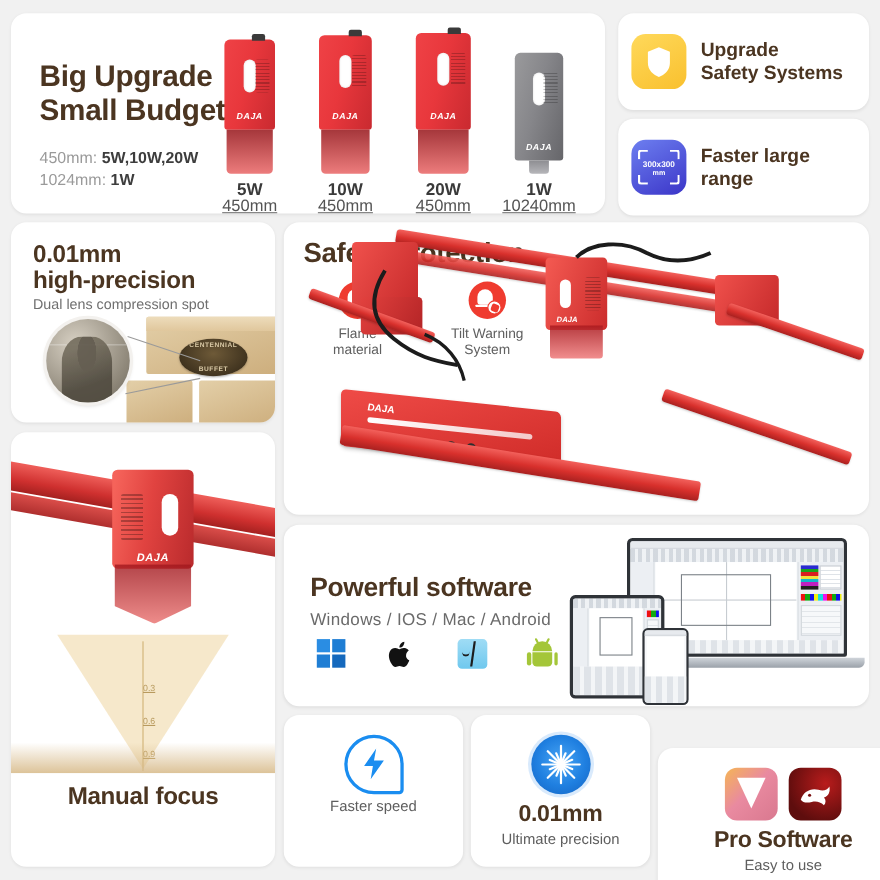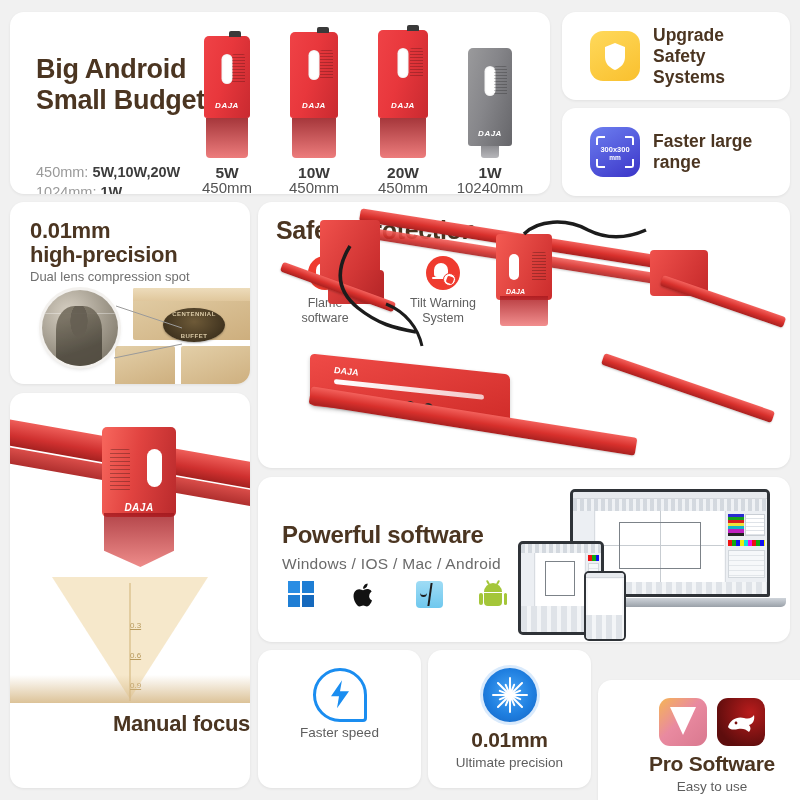--- a/index.html
+++ b/index.html
@@ -20,21 +20,21 @@
   }
 
   .h-brown  { color: #4b3521; font-weight: 700; letter-spacing: -.3px; }
   .sub-gray { color: #9a9a9a; }
 
   
   #card-hero { left: 10px; top: 12px; width: 540px; height: 182px; }
   #card-hero .htxt { position: absolute; left: 26px; top: 42px; }
   #card-hero .htxt .l1,
   #card-hero .htxt .l2 { font-size: 27px; line-height: 31px; }
-  #card-hero .specs { position: absolute; left: 26px; top: 122px; font-size: 14.5px; line-height: 20px; white-space: nowrap; margin-top: 28px; }
+  #card-hero .specs { position: absolute; left: 26px; top: 122px; font-size: 14.5px; line-height: 20px; white-space: nowrap; }
   #card-hero .specs b { color: #3d3d3d; font-weight: 700; }
 
   .modules { position: absolute; left: 190px; top: 14px; width: 345px; height: 168px; }
   .mod { position: absolute; bottom: 36px; text-align: center; }
   .mod .body {
     position: relative; margin: 0 auto;
     border-radius: 5px 5px 3px 3px;
   }
   .mod .nub { position: absolute; top: -5px; right: 9px; width: 12px; height: 6px; background: #3a3a3a; border-radius: 2px 2px 0 0; }
   .mod .slot { position: absolute; left: 50%; transform: translateX(-50%); top: 18px; width: 11px; height: 30px; background: #fff; border-radius: 6px; box-shadow: 0 0 2px rgba(0,0,0,.15) inset; }
@@ -49,21 +49,21 @@
   .mod .lbl .mm { font-size: 15px; color: #545454; line-height: 12px; text-decoration: underline; }
 
   .mod.red .body { background: linear-gradient(105deg,#ef4246 0%, #e8373c 45%, #c92a30 100%); }
   .mod.red .lens { background: linear-gradient(180deg, rgba(150,20,25,.85), rgba(235,110,110,.9)); }
   .mod.gray .body { background: linear-gradient(105deg,#9a9a9c 0%, #86868a 45%, #66666a 100%); }
   .mod.gray .lens { background: linear-gradient(180deg,#8e8e92,#b6b6ba); }
 
   
   #card-safety-sys { left: 562px; top: 12px; width: 228px; height: 88px; }
   #card-range      { left: 562px; top: 108px; width: 228px; height: 88px; }
-  .rcard-in { display: flex; align-items: center; height: 100%; padding: 0 28px; gap: 13px; }
+  .rcard-in { display: flex; align-items: center; height: 100%; padding: 0 12px; gap: 13px; }
   .rc-icon { width: 50px; height: 50px; border-radius: 13px; flex: 0 0 50px; position: relative; }
   .rc-icon.shield { background: linear-gradient(150deg,#ffd95b,#f9c02e); }
   .rc-icon.range  { background: linear-gradient(150deg,#6d7ff0,#3b35c8); }
   .rc-text { font-size: 17.5px; line-height: 21px; font-weight: 700; color: #4b3521; }
   .rangebox { position: absolute; inset: 9px 6px; }
   .rangebox .ln { position: absolute; width: 9px; height: 9px; border-color: #fff; border-style: solid; border-width: 0; }
   .rangebox .tl { left: 0; top: 0; border-left-width: 2px; border-top-width: 2px; border-radius: 3px 0 0 0; }
   .rangebox .tr { right: 0; top: 0; border-right-width: 2px; border-top-width: 2px; border-radius: 0 3px 0 0; }
   .rangebox .bl { left: 0; bottom: 0; border-left-width: 2px; border-bottom-width: 2px; border-radius: 0 0 0 3px; }
   .rangebox .br { right: 0; bottom: 0; border-right-width: 2px; border-bottom-width: 2px; border-radius: 0 0 3px 0; }
@@ -148,21 +148,21 @@
     background: repeating-linear-gradient(to bottom, rgba(0,0,0,.28) 0 1.5px, transparent 1.5px 4px); }
   .focus-mod .lg3 { position: absolute; left: 50%; transform: translateX(-50%); bottom: 64px; font-size: 10px; color: #fff; font-weight: 800; font-style: italic; letter-spacing: .5px; }
   .focus-mod .shroud3 { position: absolute; left: 2px; bottom: 10px; width: 70px; height: 54px;
     background: linear-gradient(180deg, rgba(160,22,28,.8), rgba(235,120,118,.85)); border-radius: 0 0 4px 4px;
     clip-path: polygon(0 0, 100% 0, 100% 70%, 52% 100%, 0 70%); }
   .beam { position: absolute; left: 50%; transform: translateX(-50%); top: 184px; width: 0; height: 0;
     border-left: 78px solid transparent; border-right: 78px solid transparent; border-top: 122px solid rgba(238,214,160,.55); }
   .ruler { position: absolute; left: 50%; transform: translateX(-50%); top: 190px; width: 1px; height: 118px; background: rgba(200,165,95,.8); }
   .tick { position: absolute; left: 50%; font-size: 8px; color: #b89a5e; white-space: nowrap; text-decoration: underline; }
   .focus-floor { position: absolute; left: 0; bottom: 0; width: 240px; height: 28px; background: linear-gradient(180deg, rgba(228,201,156,.0), rgba(214,184,134,.85)); }
-  #card-focus .ft { position: absolute; left: 0; right: 0; top: 318px; text-align: right; font-size: 22px; }
+  #card-focus .ft { position: absolute; left: 0; right: 0; top: 318px; text-align: center; font-size: 22px; }
   #card-focus .fs { position: absolute; left: 0; right: 0; top: 348px; text-align: center; font-size: 14px; color: #5e5e5e; }
 
   
   #card-software { left: 258px; top: 477px; width: 532px; height: 165px; }
   #card-software .st { position: absolute; left: 24px; top: 44px; font-size: 24px; }
   #card-software .ss { position: absolute; left: 24px; top: 78px; font-size: 15.5px; color: #6a6a6a; letter-spacing: .3px; }
   .os-row { position: absolute; left: 30px; top: 104px; display: flex; gap: 34px; align-items: center; }
   .os { width: 30px; height: 30px; position: relative; }
   .win { display: grid; grid-template-columns: 1fr 1fr; grid-template-rows: 1fr 1fr; gap: 2.5px; width: 26px; height: 26px; }
   .win i { display: block; background: #1b8ae0; }
@@ -229,21 +229,21 @@
   .ic-d { background: radial-gradient(circle at 70% 30%, #b81c1c, #5e0d0d 75%); }
   .ic-d .dr { position: absolute; left: 7px; top: 13px; width: 34px; height: 24px; }
 </style>
 </head>
 <body>
 
 <div class="page">
 
   <div class="card" id="card-hero">
     <div class="htxt">
-      <div class="l1 h-brown">Big Android</div>
+      <div class="l1 h-brown">Big Upgrade</div>
       <div class="l2 h-brown">Small Budget</div>
     </div>
     <div class="specs">
       <div>
         <span class="sub-gray">450mm:</span>
         <b>5W,10W,20W</b>
       </div>
       <div>
         <span class="sub-gray">1024mm:</span>
         <b>1W</b>
@@ -375,21 +375,21 @@
     <div class="icon-pair">
       <div class="ip">
         <div class="circ">
           <span class="bell"></span>
           <span class="badge">
               <i></i>
             </span>
         </div>
         <div class="cap">
           <div>Flame</div>
-          <div>software</div>
+          <div>material</div>
         </div>
       </div>
       <div class="ip">
         <div class="circ">
           <span class="bell"></span>
           <span class="badge">
               <i style="border-radius:2px;transform:translate(-50%,-50%) rotate(20deg);"></i>
             </span>
         </div>
         <div class="cap">

